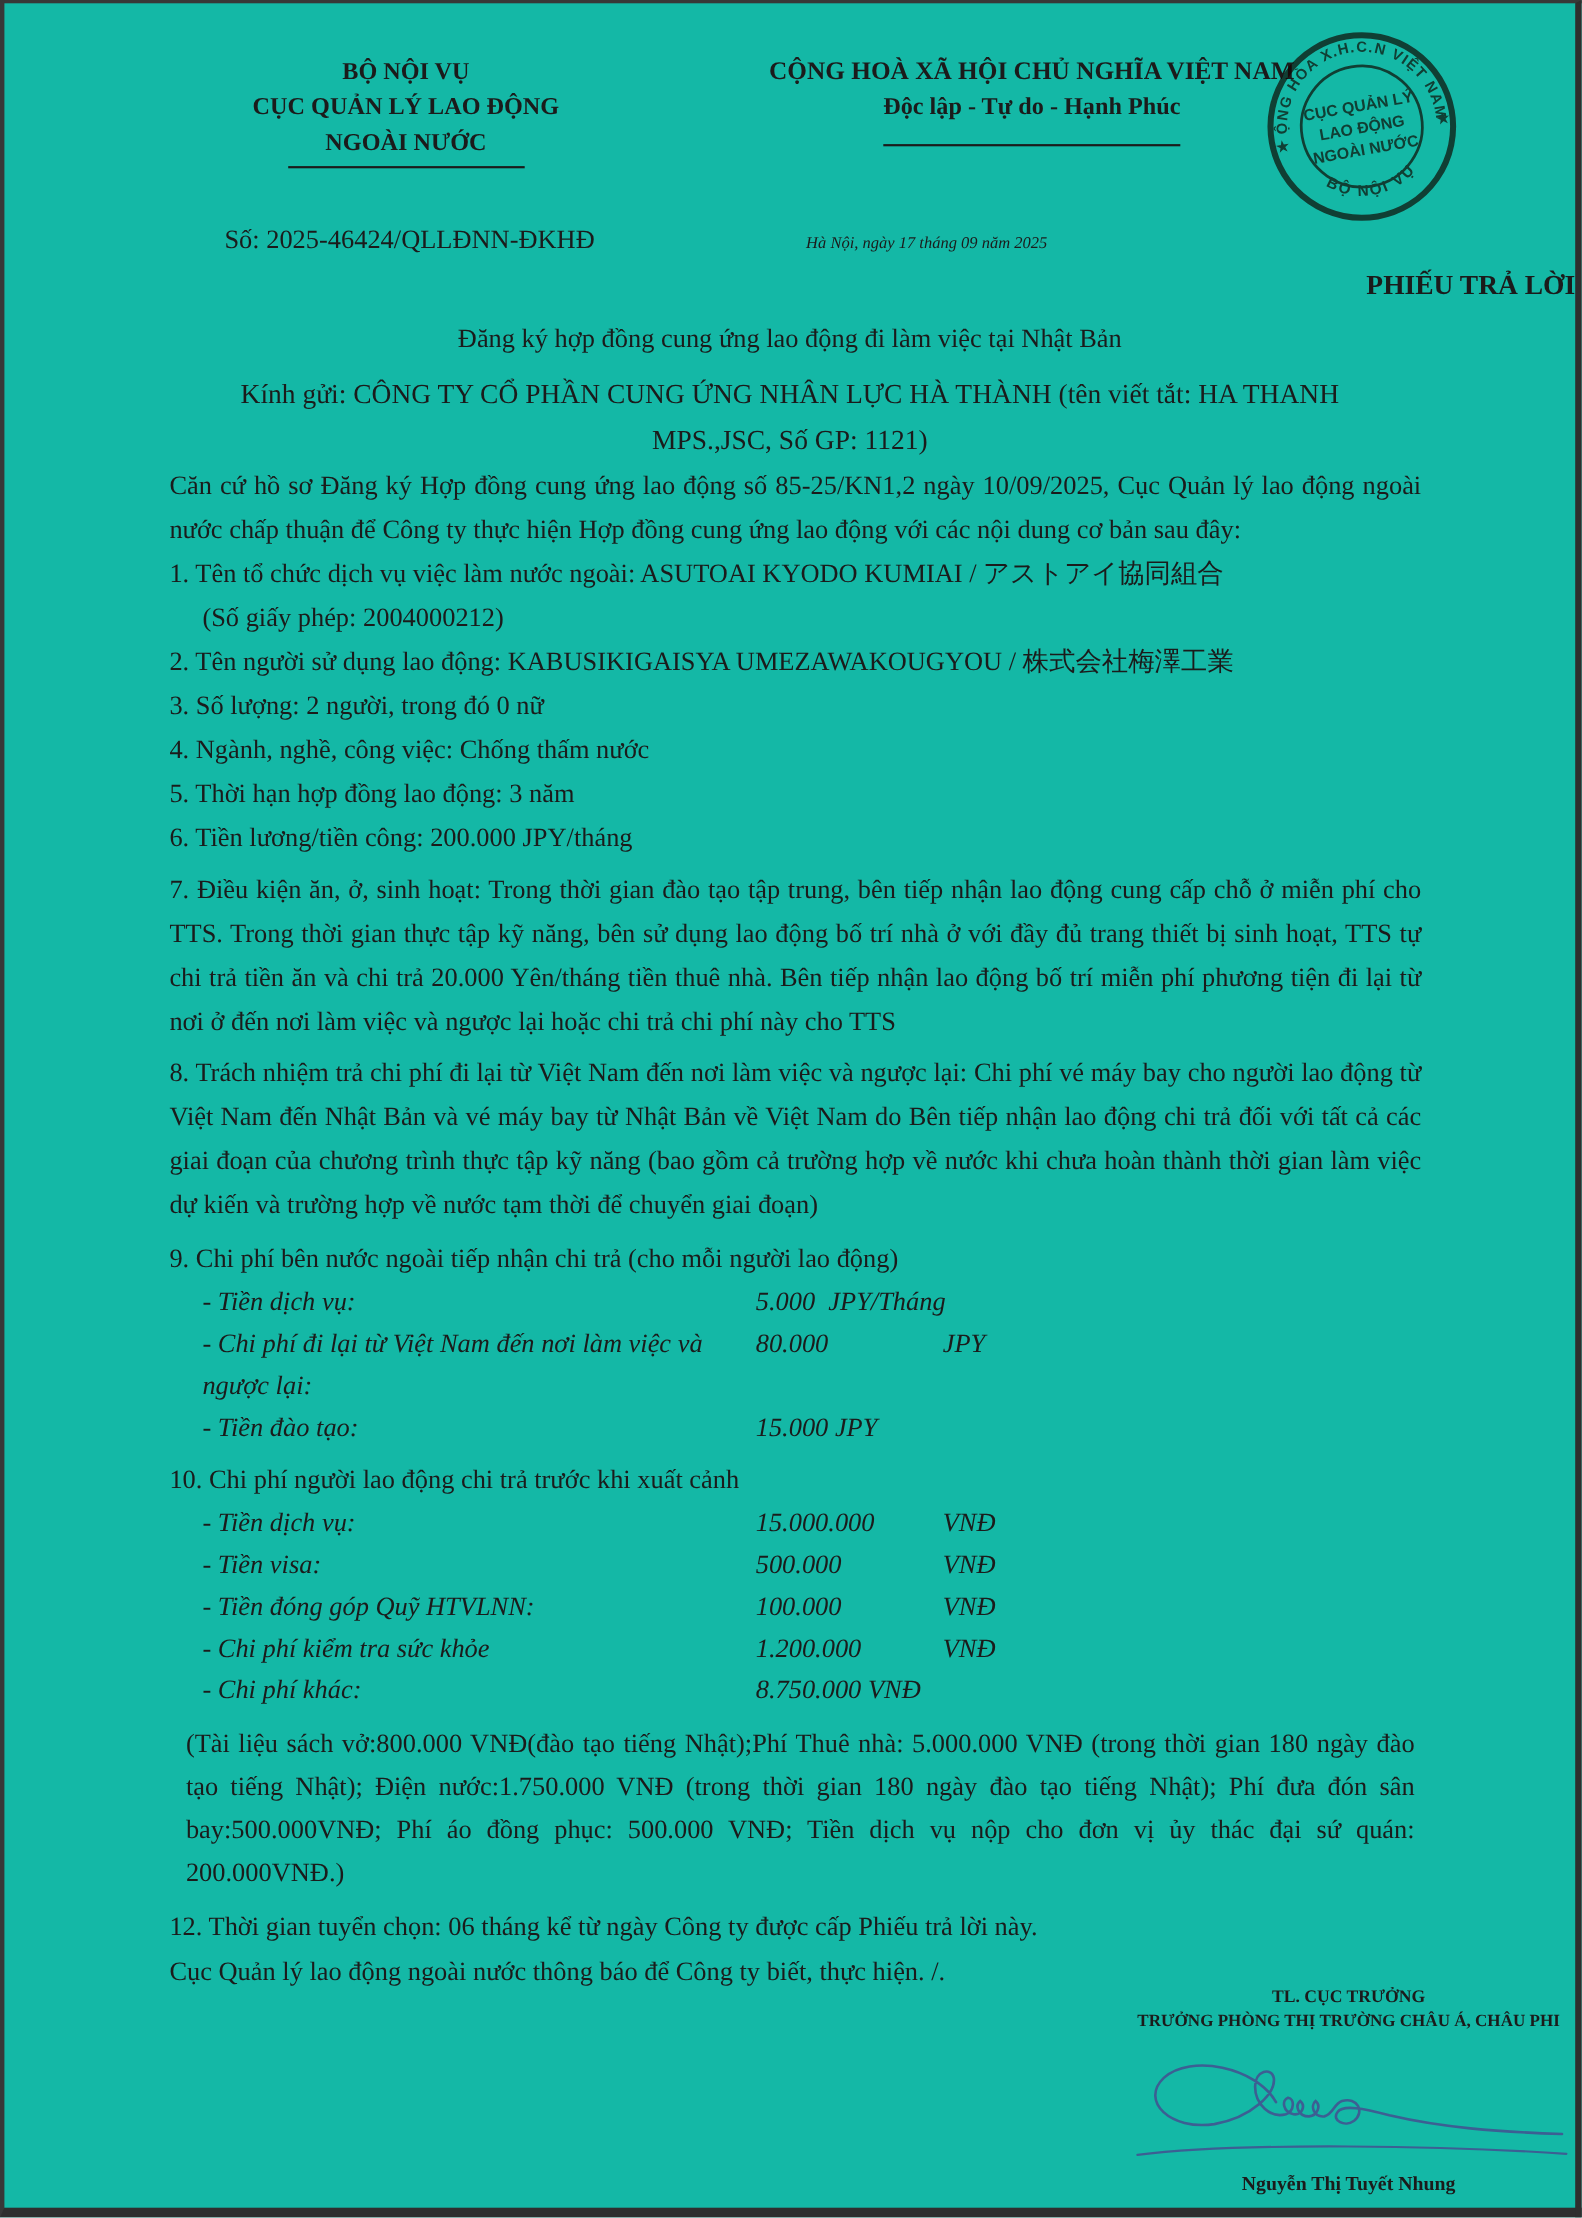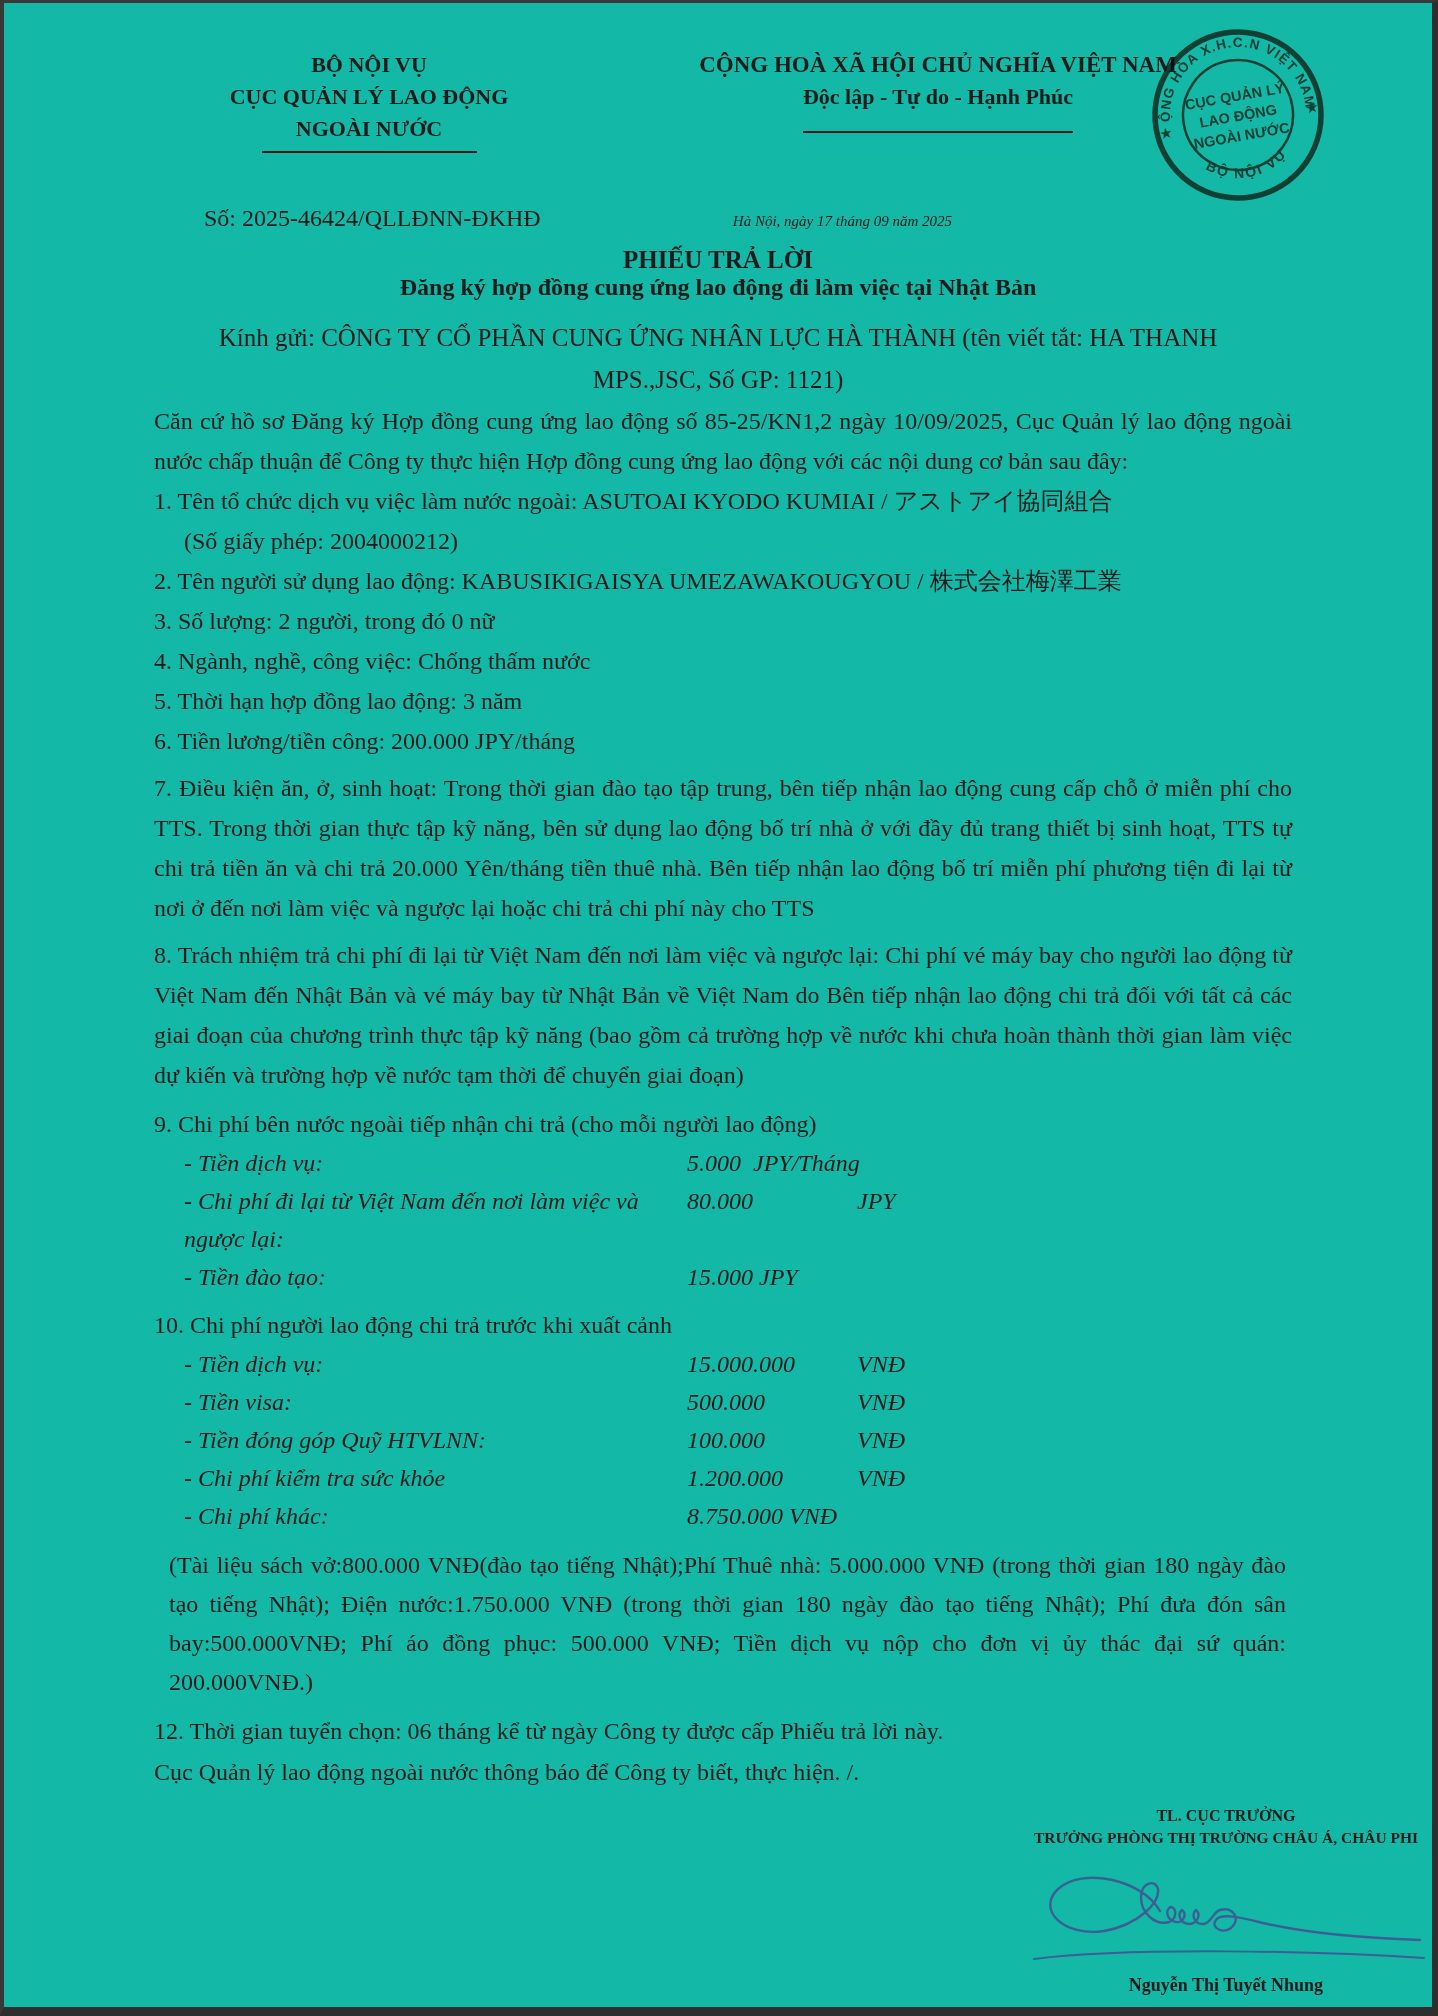--- a/index.html
+++ b/index.html
@@ -19,22 +19,22 @@
   .header{display:flex;padding-left:150px;padding-right:60px;margin-top:46px;}
   .header-left{width:430px;text-align:center;font-weight:bold;font-size:22px;line-height:32px;}
   .header-left .org-rule{width:215px;height:0;border-bottom:2.5px solid #1b1b1b;margin:6px auto 0 auto;}
   .header-right{flex:1;text-align:center;padding-right:80px;font-weight:bold;}
   .header-right .nat1{font-size:23px;line-height:32px;}
   .header-right .nat2{display:inline-block;font-size:22px;line-height:32px;border-bottom:2.5px solid #1b1b1b;padding-bottom:18px;}
   .stamp{position:absolute;left:1144px;top:22px;width:180px;height:180px;mix-blend-mode:multiply;opacity:.93;transform:rotate(-10deg);}
   .num-date{display:flex;justify-content:space-between;align-items:baseline;padding:0 150px;margin-top:52px;font-size:24px;}
   .doc-number{margin-left:50px;}
   .place-date{font-style:italic;margin-right:330px;font-size:15px;}
-  .doc-title{text-align:center;font-weight:bold;font-size:25px;margin-top:14px;}
-  .doc-subtitle{text-align:center;font-weight:bold;font-size:24px;margin-top:0;}
+  .doc-title{text-align:right;font-weight:bold;font-size:25px;margin-top:14px;}
+  .doc-subtitle{text-align:center;font-weight:normal;font-size:24px;margin-top:21px;}
   .recipient{text-align:center;font-size:25px;margin-top:16px;line-height:42px;}
   .content{padding:0 140px 0 150px;font-size:24px;line-height:40px;}
   .just{text-align:justify;}
   .intro{margin-top:14px;}
   .item{margin:0;}
   .item-cont{padding-left:30px;}
   .para{margin-top:7px;}
   .fee-heading{margin-top:9px;}
   .fee-row{display:flex;line-height:38px;font-style:italic;}
   .fee-label{width:533px;box-sizing:border-box;padding-left:30px;}

